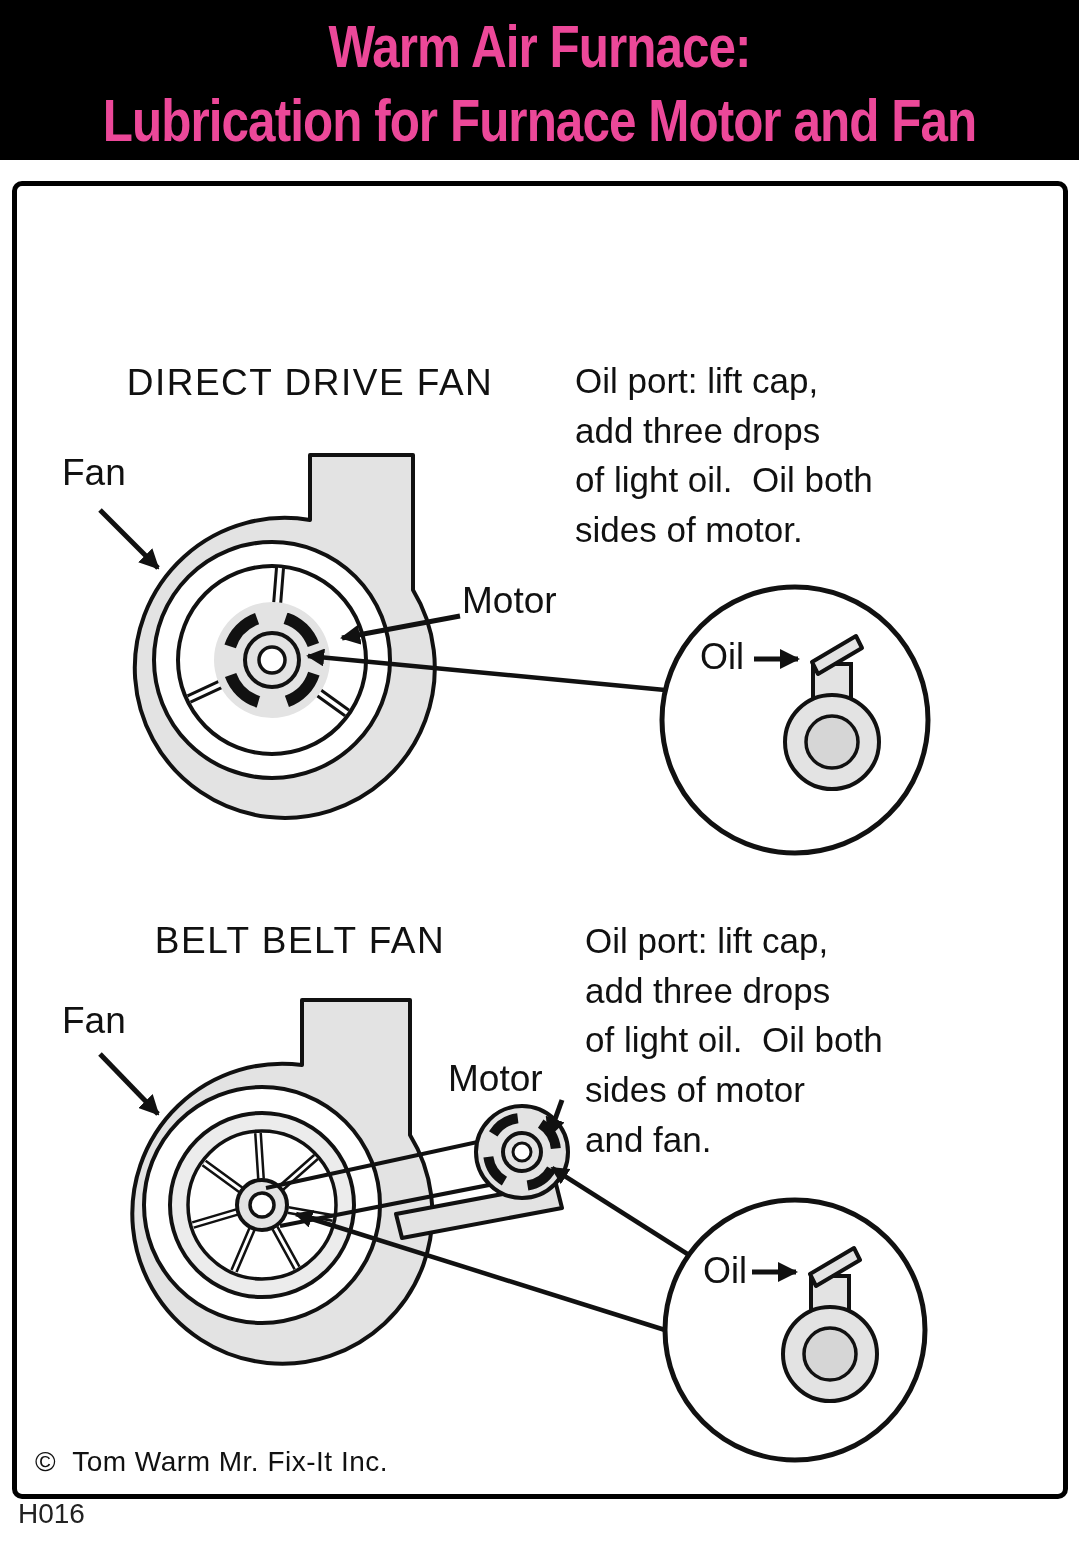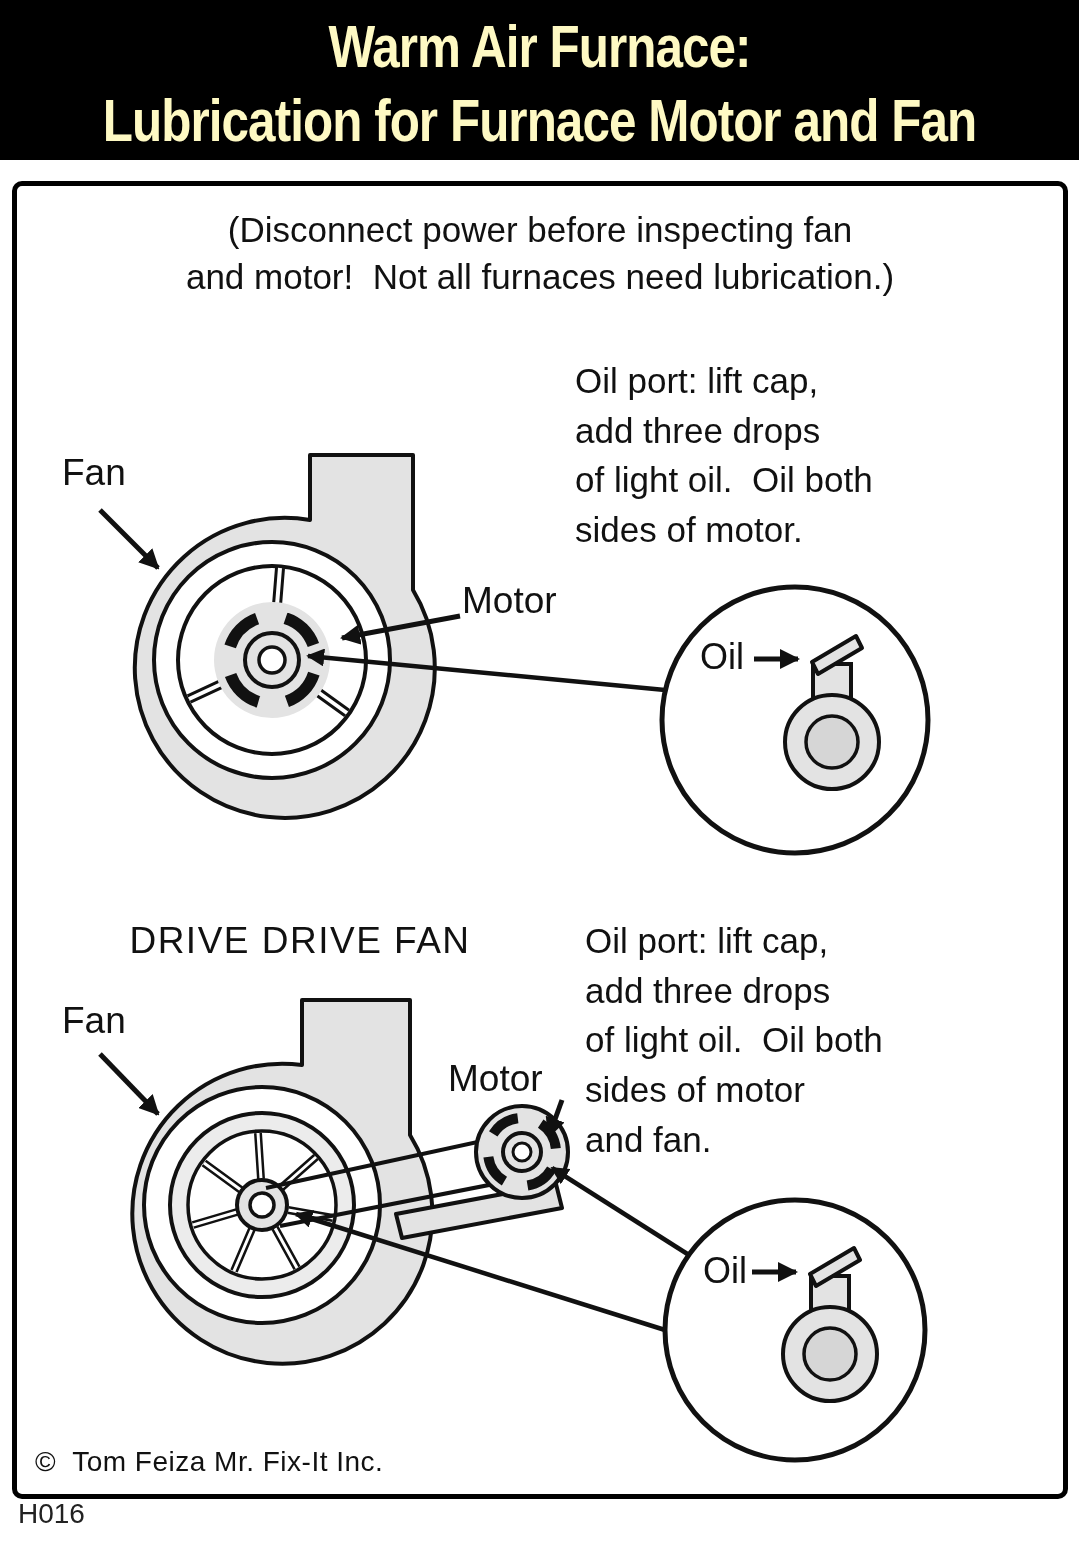--- a/index.html
+++ b/index.html
@@ -1,18 +1,18 @@
 <!DOCTYPE html>
 <html><head>
 <meta charset="utf-8">
 <style>
   html,body{margin:0;padding:0;background:#fff;}
   .page{position:relative;width:1079px;height:1557px;background:#fff;overflow:hidden;
         font-family:"Liberation Sans",sans-serif;color:#111;}
-  .titlebar{position:absolute;left:0;top:0;width:1079px;height:160px;background:#000;color:#fef9c3;}
+  .titlebar{position:absolute;left:0;top:0;width:1079px;height:160px;background:#000;color:#ec4899;}
   .title-line{text-align:center;font-weight:bold;font-size:52px;line-height:1.0;
               letter-spacing:-1px;transform:scale(0.95,1.14);transform-origin:center;}
   .title-line.l1{margin-top:20px;}
   .title-line.l2{margin-top:22px;}
   .panel{position:absolute;left:12px;top:181px;width:1046px;height:1308px;
          border:5px solid #000;border-radius:10px;background:#fff;}
   .art{position:absolute;left:0;top:0;width:1079px;height:1557px;}
   .txt{position:absolute;white-space:pre-wrap;color:#111;}
   .warning{left:60px;top:206px;width:960px;font-size:35px;line-height:1.35;text-align:center;}
   .heading{font-size:37px;letter-spacing:1.5px;text-align:center;}
@@ -123,37 +123,36 @@
           <rect x="811" y="1276" width="38" height="34" fill="#e3e3e3" stroke="#111" stroke-width="4"></rect>
           <path d="M810,1274 L854,1248 L860,1260 L816,1286 Z" fill="#e3e3e3" stroke="#111" stroke-width="4" stroke-linejoin="round"></path>
           <circle cx="830" cy="1354" r="47" fill="#e3e3e3" stroke="#111" stroke-width="4"></circle>
           <circle cx="830" cy="1354" r="26" fill="#d6d6d6" stroke="#111" stroke-width="3.5"></circle>
         </g>
         <line x1="752" y1="1272" x2="796" y2="1272" stroke="#111" stroke-width="5" marker-end="url(#ah)"></line>
       </g>
     </g>
   </svg>
 
-  <div class="txt warning">(Disconnect power before inspecting fan
-and motor!  Not all furnaces need lubrication.)</div>
 
+  <div class="txt heading h1pos">DIRECT DRIVE FAN</div>
   <div class="txt instructions i1pos">Oil port: lift cap,
 add three drops
 of light oil.  Oil both
 sides of motor.</div>
   <div class="txt small-label fan1">Fan</div>
   <div class="txt small-label motor1">Motor</div>
   <div class="txt small-label oil1">Oil</div>
 
-  <div class="txt heading h2pos">DRIVE DRIVE FAN</div>
+  <div class="txt heading h2pos">BELT BELT FAN</div>
   <div class="txt instructions i2pos">Oil port: lift cap,
 add three drops
 of light oil.  Oil both
 sides of motor
 and fan.</div>
   <div class="txt small-label fan2">Fan</div>
   <div class="txt small-label motor2">Motor</div>
   <div class="txt small-label oil2">Oil</div>
 
-  <div class="txt copyright">©  Tom Feiza Mr. Fix-It Inc.</div>
+  <div class="txt copyright">©  Tom Warm Mr. Fix-It Inc.</div>
   <div class="txt code">H016</div>
 
 </div>
 
 </body></html>

